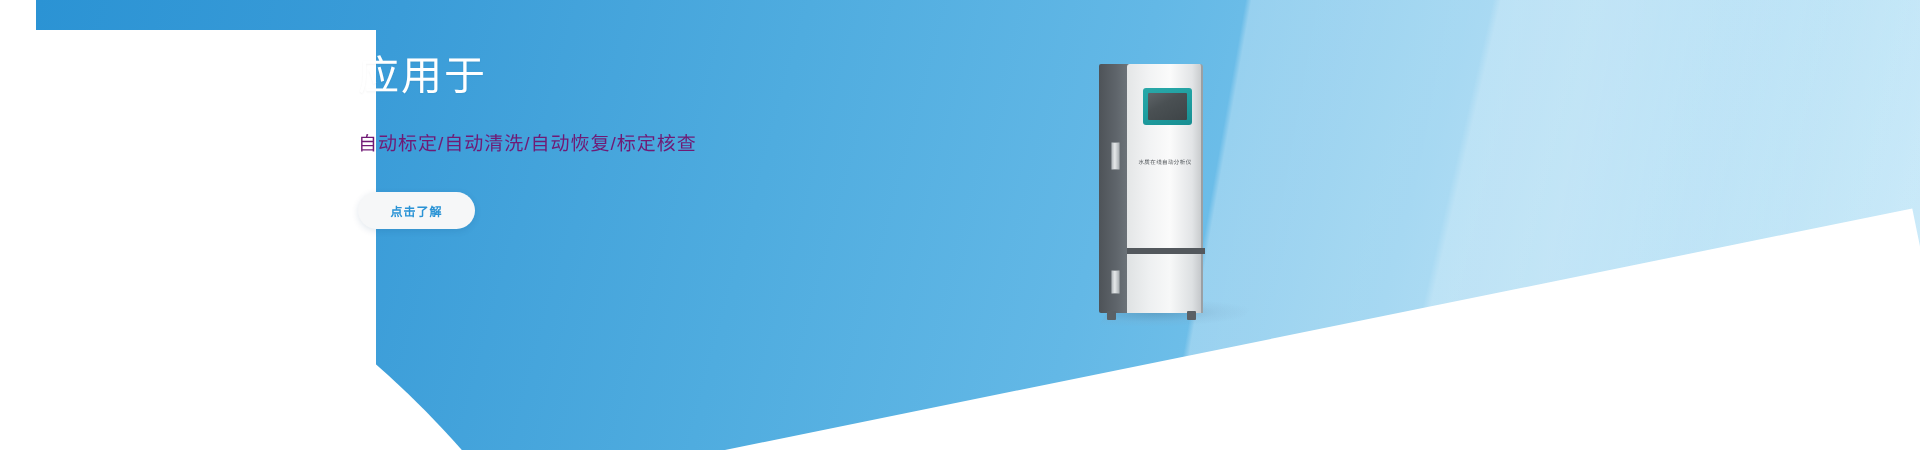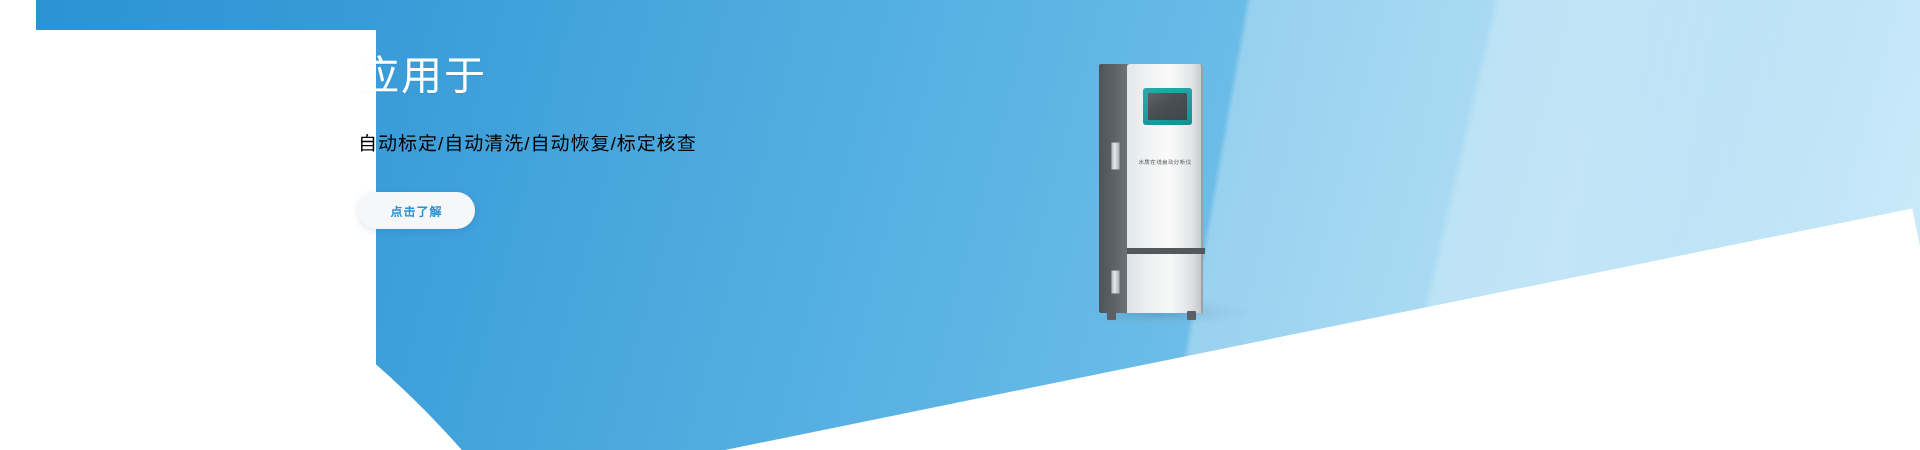--- a/index.html
+++ b/index.html
@@ -91,21 +91,21 @@
     color:#ffffff;
     font-size:41px;
     line-height:55px;
     font-weight:400;
     letter-spacing:2px;
     white-space:nowrap;
     text-shadow:0 1px 2px rgba(0,0,0,0.05);
   }
   .subhead {
     margin-top:26px;
-    color:#000000;
+    color:#701a75;
     font-size:19px;
     line-height:28px;
     letter-spacing:1px;
     font-weight:400;
     white-space:nowrap;
   }
 
   .cta {
     display:inline-flex;
     align-items:center;

